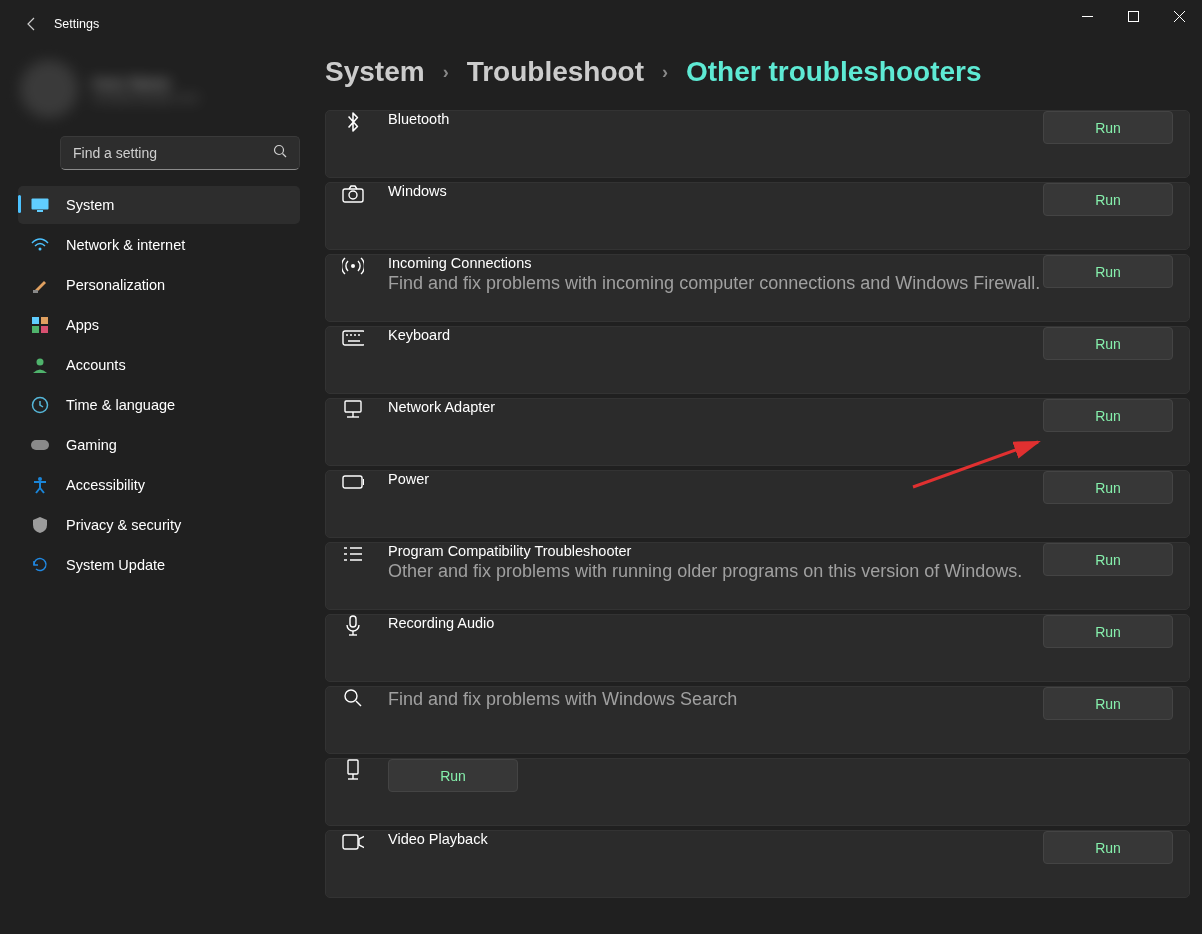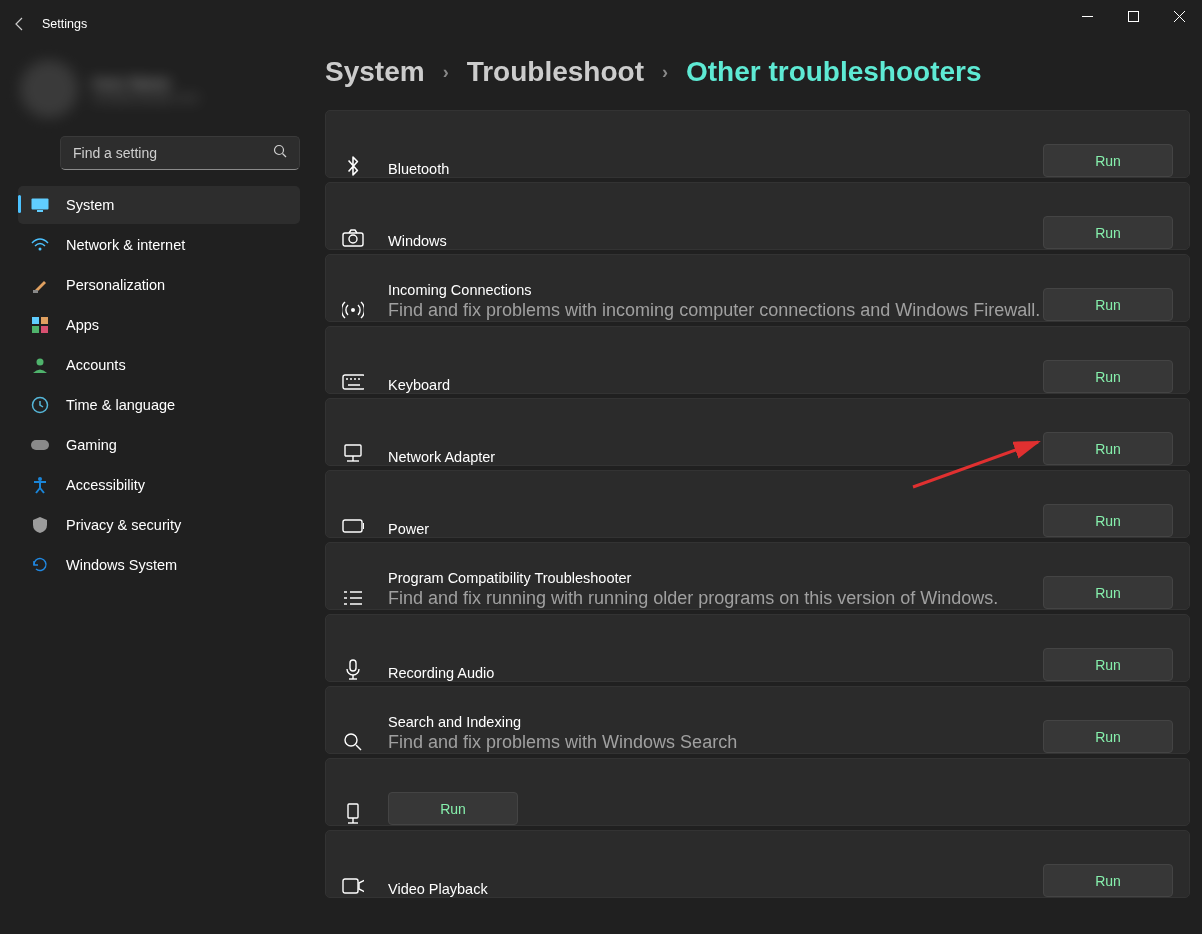--- a/index.html
+++ b/index.html
@@ -11,21 +11,21 @@
     color: #ffffff;
     overflow: hidden;
     position: relative;
     border-radius: 8px;
   }
   
   .titlebar {
     height: 48px;
     display: flex;
     align-items: center;
-    padding-left: 0;
+    padding-left: 12px;
   }
   .back-btn {
     width: 40px;
     height: 40px;
     display: flex;
     align-items: center;
     justify-content: center;
     color: #cccccc;
   }
   .title-text {
@@ -150,21 +150,21 @@
   .bc-link { color: #cccccc; font-weight: 600; }
   .bc-sep { color: #888; font-size: 18px; }
   .bc-current { color: #5eead4; }
   .cards { display: flex; flex-direction: column; gap: 4px; }
   .card {
     background: #2b2b2b;
     border: 1px solid #333333;
     border-radius: 5px;
     min-height: 68px;
     display: flex;
-    align-items: flex-end;
+    align-items: flex-start;
     padding: 0 16px;
   }
   .card-icon {
     width: 22px;
     height: 22px;
     margin-right: 24px;
     display: flex;
     align-items: center;
     justify-content: center;
     color: #ffffff;
@@ -320,21 +320,21 @@
         </span>
         <span>Privacy &amp; security</span>
       </div>
       <div class="nav-item">
         <span class="nav-icon">
           <svg width="18" height="18">
             <path d="M3 9 A6 6 0 1 1 5 13" stroke="#2087e0" stroke-width="1.5" fill="none"></path>
             <path d="M3 5 L3 9 L7 9" stroke="#2087e0" stroke-width="1.5" fill="none"></path>
           </svg>
         </span>
-        <span>Windows System</span>
+        <span>System Update</span>
       </div>
     </div>
 </div>
 
 <div class="main">
   <div class="breadcrumb">
     <span class="bc-link">System</span>
     <span class="bc-sep">›</span>
     <span class="bc-link">Troubleshoot</span>
     <span class="bc-sep">›</span>
@@ -428,21 +428,21 @@
             <line x1="1" y1="3" x2="4" y2="3" stroke="#fff" stroke-width="1.5"></line>
             <line x1="7" y1="3" x2="19" y2="3" stroke="#fff" stroke-width="1.5"></line>
             <line x1="1" y1="9" x2="4" y2="9" stroke="#fff" stroke-width="1.5"></line>
             <line x1="7" y1="9" x2="19" y2="9" stroke="#fff" stroke-width="1.5"></line>
             <line x1="1" y1="15" x2="4" y2="15" stroke="#fff" stroke-width="1.5"></line>
             <line x1="7" y1="15" x2="19" y2="15" stroke="#fff" stroke-width="1.5"></line>
           </svg>
         </div>
         <div class="card-body">
           <div class="card-title">Program Compatibility Troubleshooter</div>
-          <div class="card-desc">Find and fix running with running older programs on this version of Windows.</div>
+          <div class="card-desc">Other and fix problems with running older programs on this version of Windows.</div>
         </div>
         <div class="run-btn">Run</div>
       </div>
       <div class="card">
         <div class="card-icon">
           <svg width="16" height="22">
             <rect x="5" y="1" width="6" height="11" rx="3" stroke="#fff" stroke-width="1.4" fill="none"></rect>
             <path d="M2 10 A6 6 0 0 0 14 10" stroke="#fff" stroke-width="1.4" fill="none"></path>
             <line x1="8" y1="16" x2="8" y2="20" stroke="#fff" stroke-width="1.4" fill="none"></line>
             <line x1="4" y1="20" x2="12" y2="20" stroke="#fff" stroke-width="1.4" fill="none"></line>
@@ -454,21 +454,20 @@
         <div class="run-btn">Run</div>
       </div>
       <div class="card">
         <div class="card-icon">
           <svg width="20" height="20">
             <circle cx="8" cy="8" r="6" stroke="#fff" stroke-width="1.4" fill="none"></circle>
             <line x1="13" y1="13" x2="18" y2="18" stroke="#fff" stroke-width="1.4" fill="none"></line>
           </svg>
         </div>
         <div class="card-body">
-          <div class="card-title">Search and Indexing</div>
           <div class="card-desc">Find and fix problems with Windows Search</div>
         </div>
         <div class="run-btn">Run</div>
       </div>
       <div class="card">
         <div class="card-icon">
           <svg width="18" height="22">
             <rect x="4" y="1" width="10" height="14" rx="1" stroke="#fff" stroke-width="1.4" fill="none"></rect>
             <line x1="9" y1="15" x2="9" y2="20" stroke="#fff" stroke-width="1.4" fill="none"></line>
             <line x1="4" y1="20" x2="14" y2="20" stroke="#fff" stroke-width="1.4" fill="none"></line>

